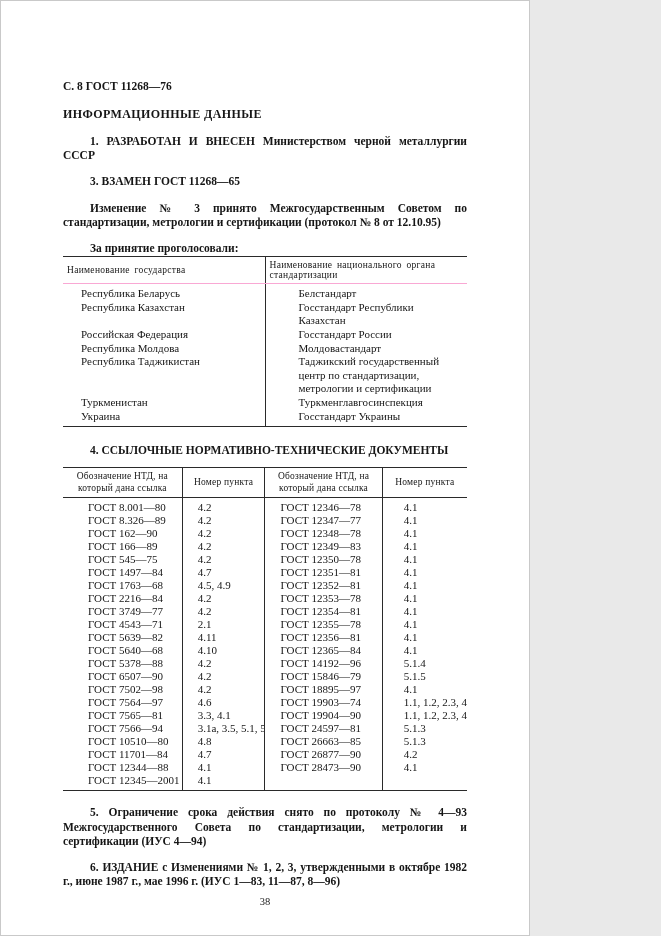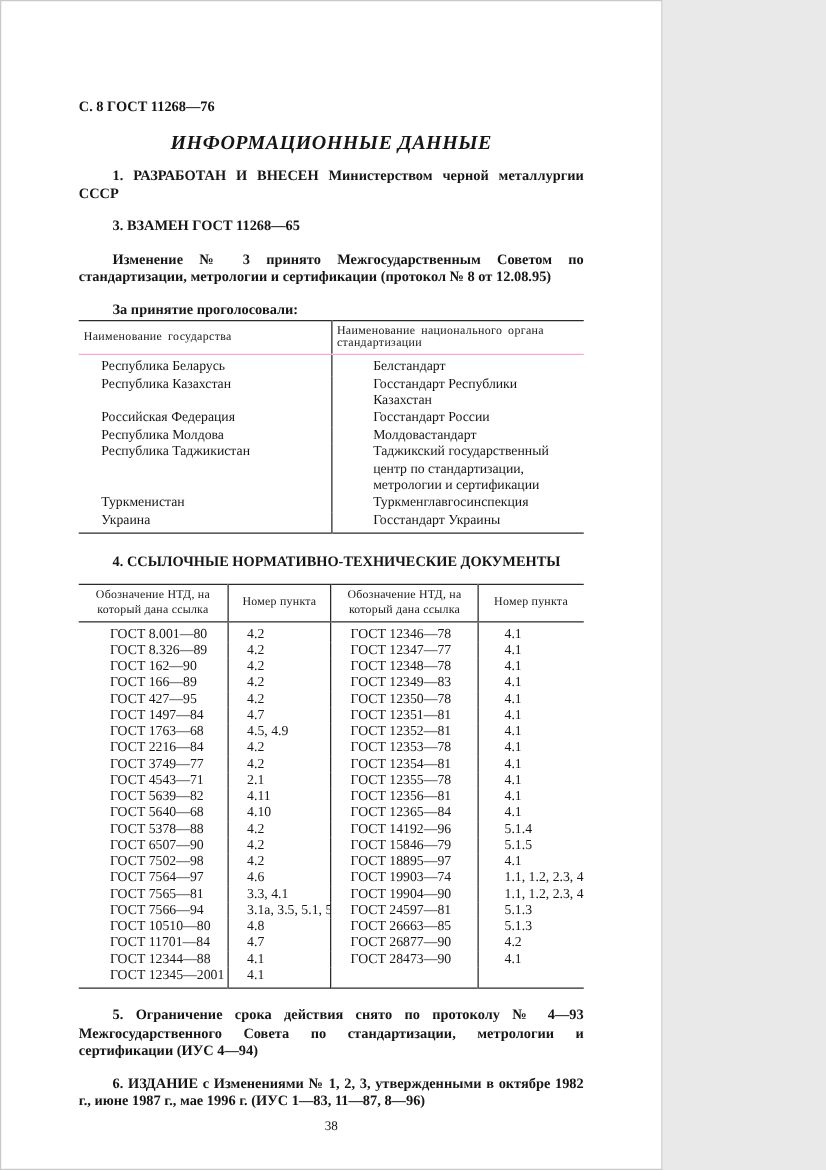--- a/index.html
+++ b/index.html
@@ -15,22 +15,22 @@
     background:#ffffff;
     border:1px solid #c9c9c9;
     padding:78px 62px 0 62px;
     overflow:hidden;
   }
   .doc-header {
     font-size:11.5px; font-weight:bold;
     line-height:14px; margin-bottom:14px;
   }
   .doc-title {
-    text-align:center; font-size:16px; font-weight:bold;
-    letter-spacing:0.4px; line-height:15px; margin-bottom:12px;font-style:italic;
+    font-size:12px; font-weight:bold;
+    letter-spacing:0.4px; line-height:15px; margin-bottom:12px;
   }
   .para {
     font-size:11.5px; font-weight:bold;
     line-height:14.2px; text-indent:27px;
     text-align:justify; margin-bottom:12px;
   }
   .para.tight { margin-bottom:1px; }
   .section-title { margin-top:2px; margin-bottom:10px; }
 
   table { border-collapse:collapse; width:100%; table-layout:fixed; }
@@ -96,21 +96,21 @@
 <body>
 
 <div class="page">
 
   <div class="doc-header">С. 8 ГОСТ 11268—76</div>
 
   <div class="doc-title">ИНФОРМАЦИОННЫЕ ДАННЫЕ</div>
 
   <p class="para">1. РАЗРАБОТАН И ВНЕСЕН Министерством черной металлургии СССР</p>
   <p class="para">3. ВЗАМЕН ГОСТ 11268—65</p>
-  <p class="para">Изменение № 3 принято Межгосударственным Советом по стандартизации, метрологии и сертификации (протокол № 8 от 12.08.95)</p>
+  <p class="para">Изменение № 3 принято Межгосударственным Советом по стандартизации, метрологии и сертификации (протокол № 8 от 12.10.95)</p>
   <p class="para tight">За принятие проголосовали:</p>
 
   <table class="voting-table">
     <colgroup>
         <col style="width:50%">
         <col style="width:50%">
       </colgroup>
     <thead>
       <tr>
         <th>Наименование  государства</th>
@@ -185,21 +185,21 @@
           <td>ГОСТ 12348—78</td>
           <td>4.1</td>
         </tr>
         <tr>
           <td>ГОСТ 166—89</td>
           <td>4.2</td>
           <td>ГОСТ 12349—83</td>
           <td>4.1</td>
         </tr>
         <tr>
-          <td>ГОСТ 427—95</td>
+          <td>ГОСТ 545—75</td>
           <td>4.2</td>
           <td>ГОСТ 12350—78</td>
           <td>4.1</td>
         </tr>
         <tr>
           <td>ГОСТ 1497—84</td>
           <td>4.7</td>
           <td>ГОСТ 12351—81</td>
           <td>4.1</td>
         </tr>

